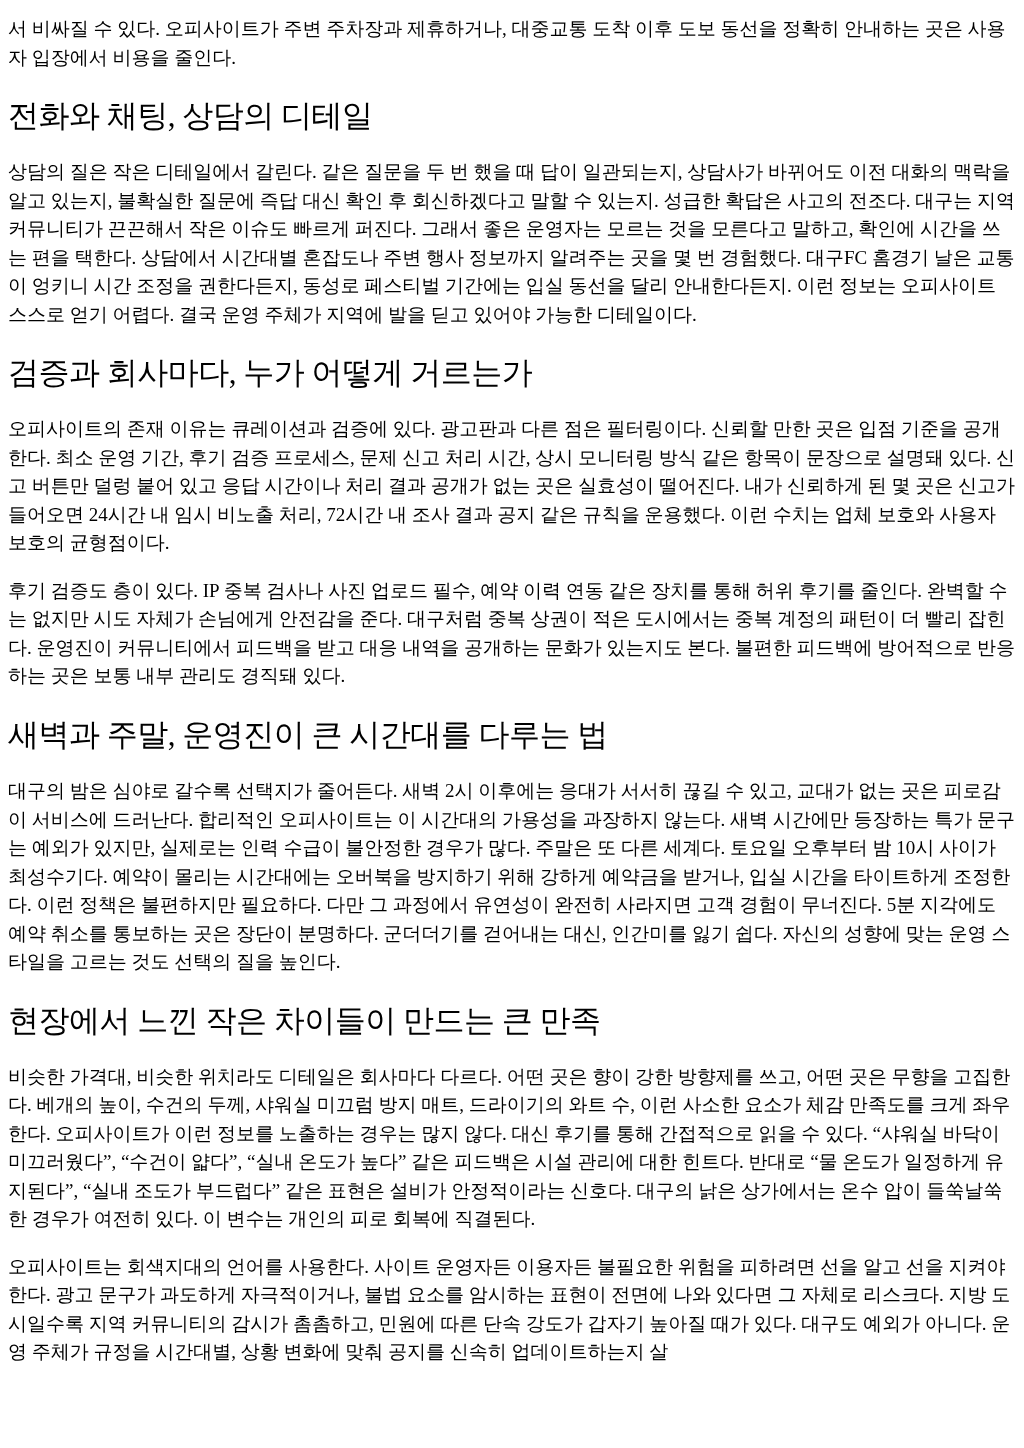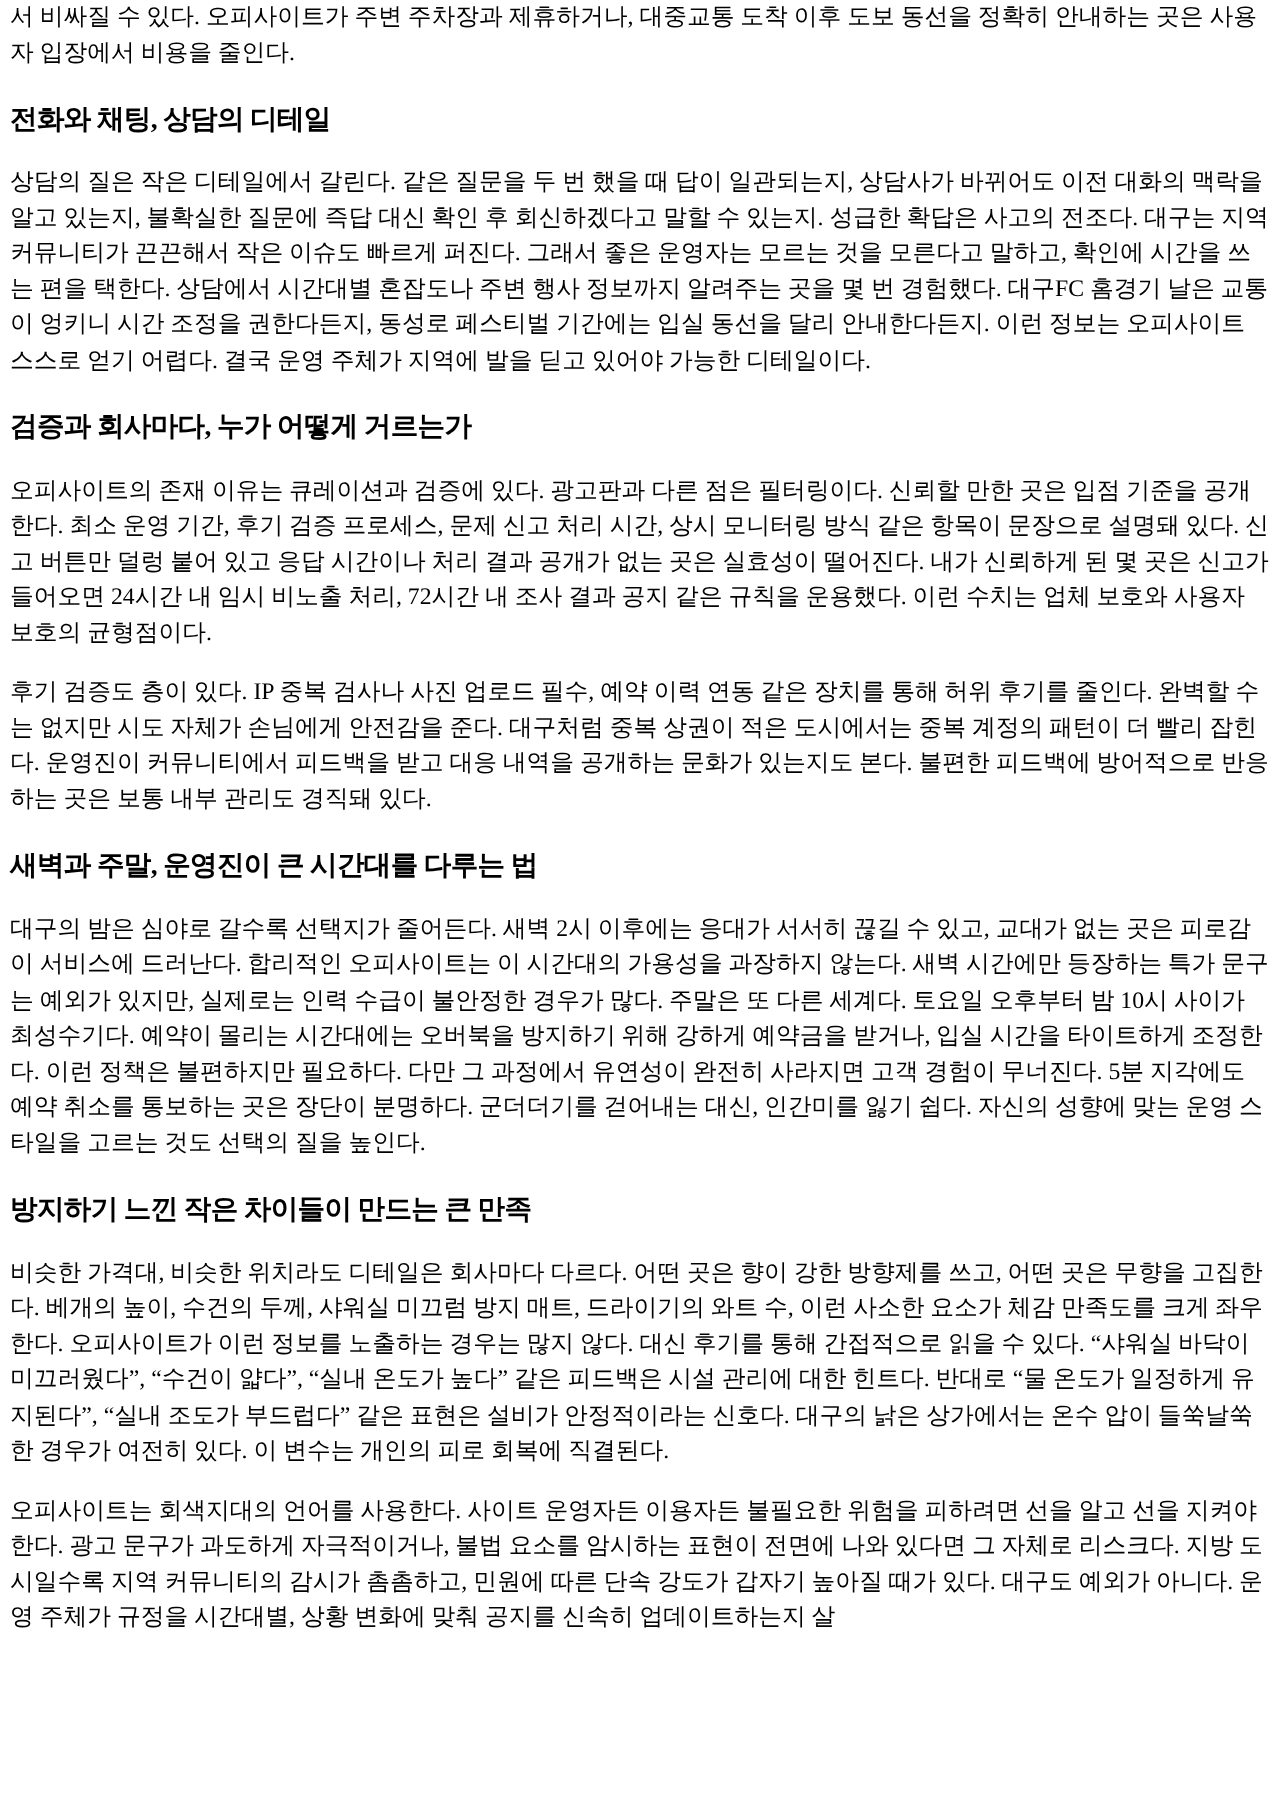--- a/index.html
+++ b/index.html
@@ -6,37 +6,37 @@
   body {
     width: 1024px;
     height: 1448px;
     overflow: hidden;
     box-sizing: border-box;
     color: #000000;
     
     font-family: "Liberation Serif", "DejaVu Serif", sans-serif;
   }
   .article {
-    padding: 0 8px;
+    padding: 15px 8px;
     font-size: 19px;
     line-height: 1.5;
     word-break: normal;
     overflow-wrap: break-word;
   }
   .article p {
     margin: 19px 0;
     text-align: left;
   }
   .article p.intro {
     margin-top: 0;
   }
   .article h2 {
-    font-size: 22px;
+    font-size: 31px;
     line-height: 1.2;
-    font-weight: 700;
+    font-weight: 400;
     letter-spacing: -0.5px;
     margin: 25px 0 24px;
   }
 </style>
 </head>
 <body>
 
 <div class="article">
   <p class="intro">서 비싸질 수 있다. 오피사이트가 주변 주차장과 제휴하거나, 대중교통 도착 이후 도보 동선을 정확히 안내하는 곳은 사용자 입장에서 비용을 줄인다.</p>
   <div id="sections">
@@ -50,21 +50,21 @@
   <p>오피사이트의 존재 이유는 큐레이션과 검증에 있다. 광고판과 다른 점은 필터링이다. 신뢰할 만한 곳은 입점 기준을 공개한다. 최소 운영 기간, 후기 검증 프로세스, 문제 신고 처리 시간, 상시 모니터링 방식 같은 항목이 문장으로 설명돼 있다. 신고 버튼만 덜렁 붙어 있고 응답 시간이나 처리 결과 공개가 없는 곳은 실효성이 떨어진다. 내가 신뢰하게 된 몇 곳은 신고가 들어오면 24시간 내 임시 비노출 처리, 72시간 내 조사 결과 공지 같은 규칙을 운용했다. 이런 수치는 업체 보호와 사용자 보호의 균형점이다.</p>
         <p>후기 검증도 층이 있다. IP 중복 검사나 사진 업로드 필수, 예약 이력 연동 같은 장치를 통해 허위 후기를 줄인다. 완벽할 수는 없지만 시도 자체가 손님에게 안전감을 준다. 대구처럼 중복 상권이 적은 도시에서는 중복 계정의 패턴이 더 빨리 잡힌다. 운영진이 커뮤니티에서 피드백을 받고 대응 내역을 공개하는 문화가 있는지도 본다. 불편한 피드백에 방어적으로 반응하는 곳은 보통 내부 관리도 경직돼 있다.</p>
       </section>
 
   <section>
     <h2>새벽과 주말, 운영진이 큰 시간대를 다루는 법</h2>
   <p>대구의 밤은 심야로 갈수록 선택지가 줄어든다. 새벽 2시 이후에는 응대가 서서히 끊길 수 있고, 교대가 없는 곳은 피로감이 서비스에 드러난다. 합리적인 오피사이트는 이 시간대의 가용성을 과장하지 않는다. 새벽 시간에만 등장하는 특가 문구는 예외가 있지만, 실제로는 인력 수급이 불안정한 경우가 많다. 주말은 또 다른 세계다. 토요일 오후부터 밤 10시 사이가 최성수기다. 예약이 몰리는 시간대에는 오버북을 방지하기 위해 강하게 예약금을 받거나, 입실 시간을 타이트하게 조정한다. 이런 정책은 불편하지만 필요하다. 다만 그 과정에서 유연성이 완전히 사라지면 고객 경험이 무너진다. 5분 지각에도 예약 취소를 통보하는 곳은 장단이 분명하다. 군더더기를 걷어내는 대신, 인간미를 잃기 쉽다. 자신의 성향에 맞는 운영 스타일을 고르는 것도 선택의 질을 높인다.</p>
       </section>
 
   <section>
-    <h2>방지하기 느낀 작은 차이들이 만드는 큰 만족</h2>
+    <h2>현장에서 느낀 작은 차이들이 만드는 큰 만족</h2>
   <p>비슷한 가격대, 비슷한 위치라도 디테일은 회사마다 다르다. 어떤 곳은 향이 강한 방향제를 쓰고, 어떤 곳은 무향을 고집한다. 베개의 높이, 수건의 두께, 샤워실 미끄럼 방지 매트, 드라이기의 와트 수, 이런 사소한 요소가 체감 만족도를 크게 좌우한다. 오피사이트가 이런 정보를 노출하는 경우는 많지 않다. 대신 후기를 통해 간접적으로 읽을 수 있다. “샤워실 바닥이 미끄러웠다”, “수건이 얇다”, “실내 온도가 높다” 같은 피드백은 시설 관리에 대한 힌트다. 반대로 “물 온도가 일정하게 유지된다”, “실내 조도가 부드럽다” 같은 표현은 설비가 안정적이라는 신호다. 대구의 낡은 상가에서는 온수 압이 들쑥날쑥한 경우가 여전히 있다. 이 변수는 개인의 피로 회복에 직결된다.</p>
       </section>
 
   <section>
   <p>오피사이트는 회색지대의 언어를 사용한다. 사이트 운영자든 이용자든 불필요한 위험을 피하려면 선을 알고 선을 지켜야 한다. 광고 문구가 과도하게 자극적이거나, 불법 요소를 암시하는 표현이 전면에 나와 있다면 그 자체로 리스크다. 지방 도시일수록 지역 커뮤니티의 감시가 촘촘하고, 민원에 따른 단속 강도가 갑자기 높아질 때가 있다. 대구도 예외가 아니다. 운영 주체가 규정을 시간대별, 상황 변화에 맞춰 공지를 신속히 업데이트하는지 살</p>
       </section>
 </div>
 </div>
 
 </body></html>

